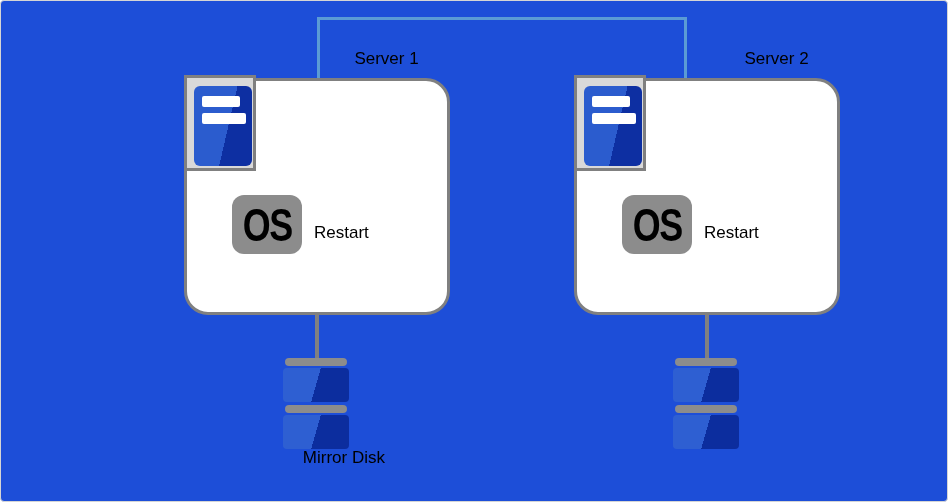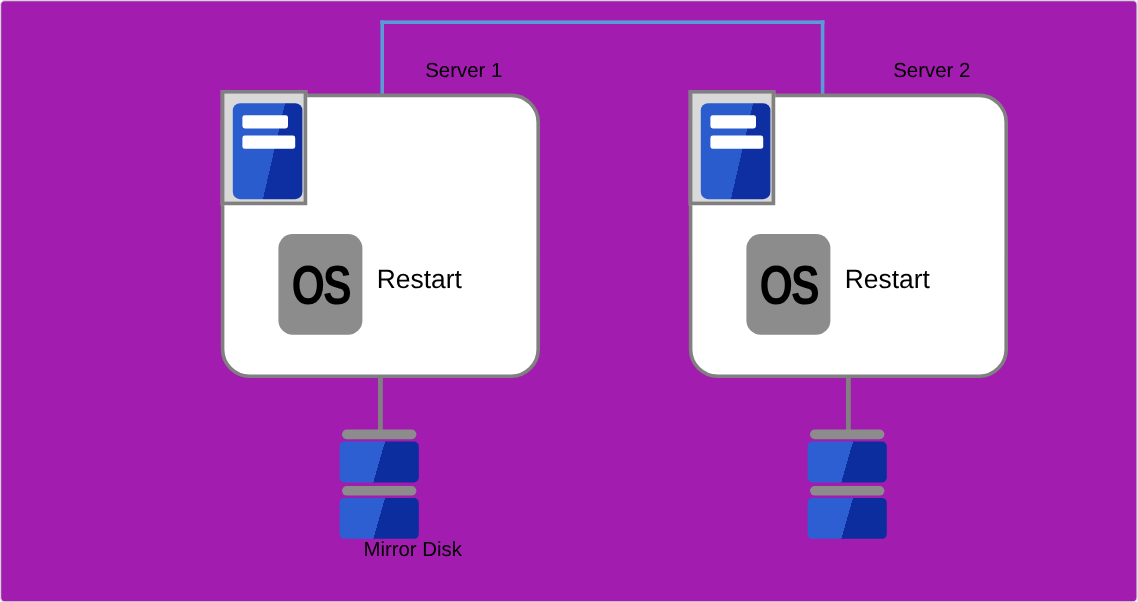--- a/index.html
+++ b/index.html
@@ -3,21 +3,21 @@
 <meta charset="utf-8">
 <style>
   html, body { margin: 0; padding: 0; background: #ffffff; }
   body { font-family: "Liberation Sans", sans-serif; color: #000000; }
 
   .canvas {
     position: relative;
     width: 946px;
     height: 500px;
     margin: 0;
-    background: #a21caf;
+    background: #1d4ed8;
     border: 1px solid #d5d5d5;
     border-radius: 4px;
     overflow: hidden;
   }
 
   
   .hb-h {
     position: absolute;
     left: 316px; top: 16px;
     width: 370px; height: 3px;
@@ -83,38 +83,38 @@
     border-radius: 2px;
     background: #ffffff;
   }
   .server-icon-slot.slot1 { top: 10px; width: 38px; }
   .server-icon-slot.slot2 { top: 27px; width: 44px; }
 
   
   .os-badge {
     position: absolute;
     left: 48px; top: 194px;
-    width: 70px; height: 84px;
+    width: 70px; height: 59px;
     border-radius: 12px;
     background: #8c8c8c;
     display: flex;
     align-items: center;
     justify-content: center;
   }
   .os-badge .os-text {
     font-size: 46px;
     font-weight: bold;
     letter-spacing: -2px;
     transform: scaleX(0.78);
     color: #000000;
   }
   .restart-label {
     position: absolute;
     left: 130px; top: 222px;
-    font-size: 22px;
+    font-size: 17px;
     line-height: 20px;
     color: #000000;
     white-space: nowrap;
   }
 
   
   .disk-link {
     position: absolute;
     left: 131px; top: 312px;
     width: 4px; height: 47px;

